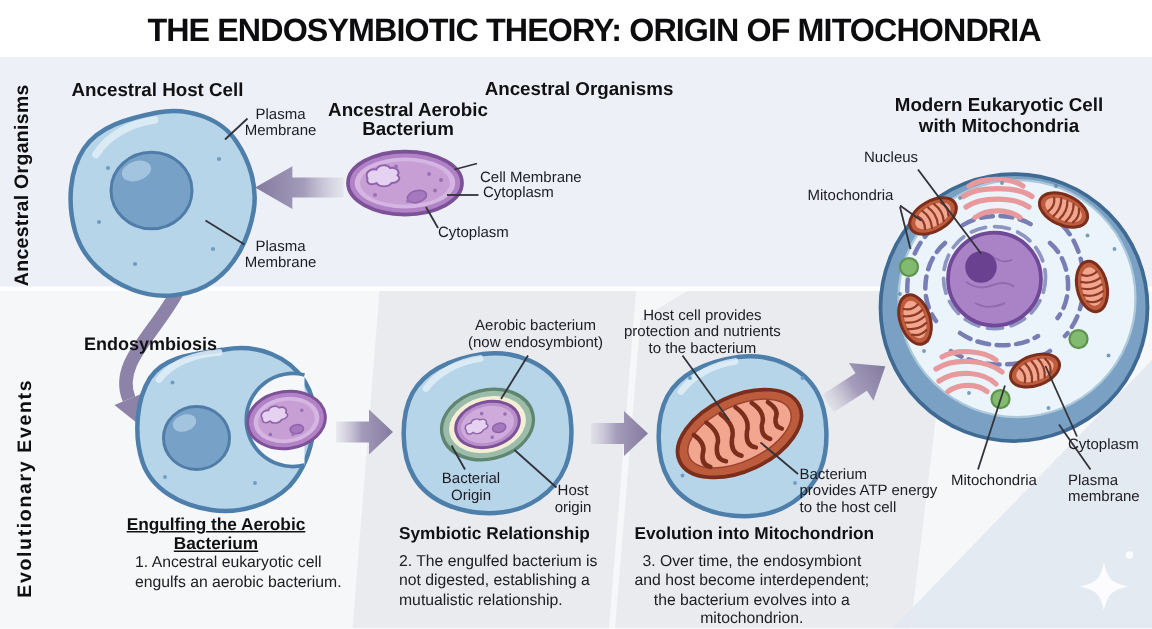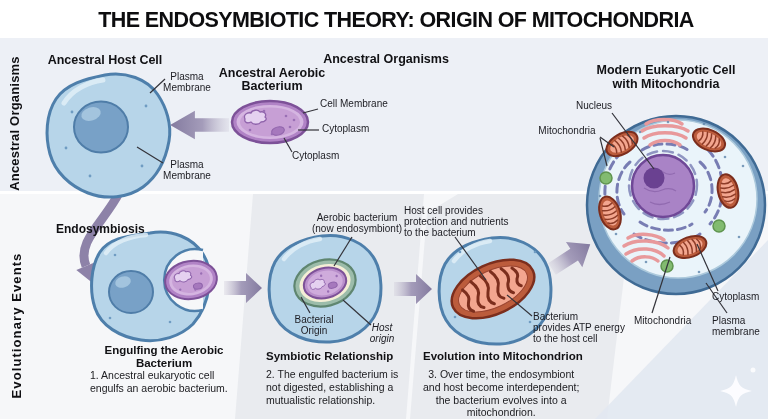--- a/index.html
+++ b/index.html
@@ -265,52 +265,52 @@
 
   <div class="txt hd ctr" style="left:35px;top:53px;width:140px;">Ancestral Host Cell</div>
   <div class="txt lbl ctr" style="left:152px;top:72px;width:70px;">Plasma
 Membrane</div>
   <div class="txt lbl ctr" style="left:152px;top:160px;width:70px;">Plasma
 Membrane</div>
 
   <div class="txt hd ctr" style="left:306px;top:52px;width:160px;">Ancestral Organisms</div>
   <div class="txt hd ctr" style="left:202px;top:67px;width:140px;line-height:13px;">Ancestral Aerobic
 Bacterium</div>
-  <div class="txt lbl" style="left:320px;top:99px;">Cell Membrane</div>
+  <div class="txt lbl" style="left:320px;top:114px;">Cell Membrane</div>
   <div class="txt lbl" style="left:322px;top:124px;">Cytoplasm</div>
   <div class="txt lbl" style="left:292px;top:151px;">Cytoplasm</div>
 
   <div class="txt hd ctr" style="left:576px;top:63px;width:180px;line-height:14px;">Modern Eukaryotic Cell
 with Mitochondria</div>
   <div class="txt lbl rgt" style="left:570px;top:101px;width:48px;">Nucleus</div>
   <div class="txt lbl rgt" style="left:536px;top:126px;width:62px;">Mitochondria</div>
   <div class="txt lbl" style="left:712px;top:292px;">Cytoplasm</div>
   <div class="txt lbl" style="left:634px;top:316px;">Mitochondria</div>
   <div class="txt lbl" style="left:712px;top:316px;">Plasma
 membrane</div>
 
   <div class="txt hd" style="left:56px;top:223px;font-size:12px;">Endosymbiosis</div>
 
-  <div class="txt hd-sm ctr" style="left:84px;top:344px;width:160px;line-height:12.5px;">Engulfing the Aerobic
+  <div class="txt hd-sm ctr" style="left:64px;top:344px;width:160px;line-height:12.5px;text-decoration:underline;">Engulfing the Aerobic
 Bacterium</div>
   <div class="txt body-txt" style="left:90px;top:369px;">1. Ancestral eukaryotic cell
 engulfs an aerobic bacterium.</div>
 
   <div class="txt lbl ctr" style="left:287px;top:213px;width:140px;">Aerobic bacterium
 (now endosymbiont)</div>
   <div class="txt lbl ctr" style="left:288px;top:315px;width:52px;">Bacterial
 Origin</div>
-  <div class="txt lbl ctr" style="left:357px;top:323px;width:50px;font-style:italic;">Host
+  <div class="txt lbl ctr" style="left:357px;top:323px;width:50px;">Host
 origin</div>
   <div class="txt hd" style="left:266px;top:350px;font-size:11.5px;">Symbiotic Relationship</div>
   <div class="txt body-txt" style="left:266px;top:368px;">2. The engulfed bacterium is
 not digested, establishing a
 mutualistic relationship.</div>
 
-  <div class="txt lbl" style="left:404px;top:206px;">Host cell provides
+  <div class="txt lbl" style="left:416px;top:206px;text-align:center;">Host cell provides
 protection and nutrients
 to the bacterium</div>
   <div class="txt lbl" style="left:533px;top:312px;">Bacterium
 provides ATP energy
 to the host cell</div>
   <div class="txt hd" style="left:423px;top:350px;font-size:11.5px;">Evolution into Mitochondrion</div>
   <div class="txt body-txt" style="left:423px;top:368px;text-align:center;">3. Over time, the endosymbiont
 and host become interdependent;
 the bacterium evolves into a
 mitochondrion.</div>

